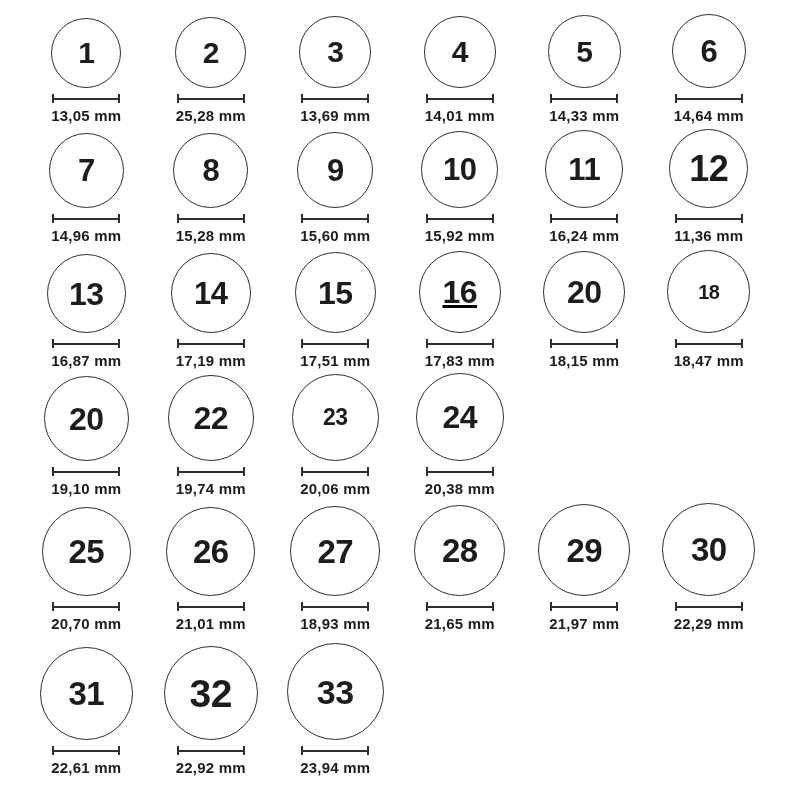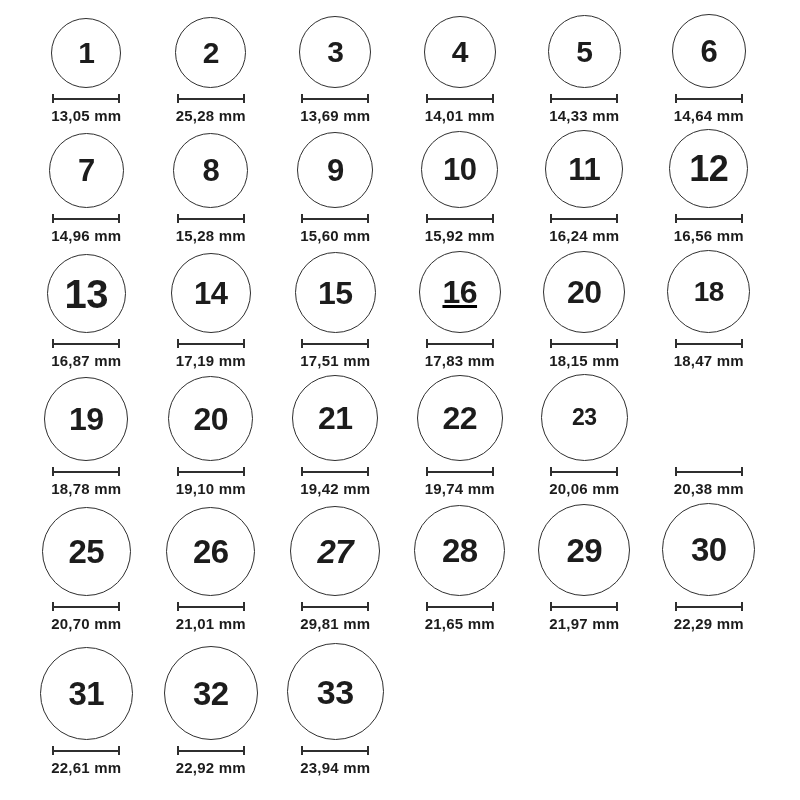--- a/index.html
+++ b/index.html
@@ -204,27 +204,27 @@
       </div>
       <div class="cell">
         <div class="circle" style="width: 79px; height: 79px;">
           <span class="num" style="font-size: 36px;">12</span>
         </div>
         <div class="measure" style="width: 68px;">
           <span class="tick"></span>
           <span class="line"></span>
           <span class="tick"></span>
         </div>
-        <div class="mm-label">16,56 mm</div>
+        <div class="mm-label">11,36 mm</div>
       </div>
     </div>
     <div class="row" style="height: 125px;">
       <div class="cell">
         <div class="circle" style="width: 79px; height: 79px;">
-          <span class="num" style="font-size: 40px;">13</span>
+          <span class="num" style="font-size: 32px;">13</span>
         </div>
         <div class="measure" style="width: 68px;">
           <span class="tick"></span>
           <span class="line"></span>
           <span class="tick"></span>
         </div>
         <div class="mm-label">16,87 mm</div>
       </div>
       <div class="cell">
         <div class="circle" style="width: 80px; height: 80px;">
@@ -265,66 +265,44 @@
         </div>
         <div class="measure" style="width: 68px;">
           <span class="tick"></span>
           <span class="line"></span>
           <span class="tick"></span>
         </div>
         <div class="mm-label">18,15 mm</div>
       </div>
       <div class="cell">
         <div class="circle" style="width: 83px; height: 83px;">
-          <span class="num" style="font-size: 28px;">18</span>
+          <span class="num" style="font-size: 20px;">18</span>
         </div>
         <div class="measure" style="width: 68px;">
           <span class="tick"></span>
           <span class="line"></span>
           <span class="tick"></span>
         </div>
         <div class="mm-label">18,47 mm</div>
       </div>
     </div>
     <div class="row" style="height: 128px;">
-      <div class="cell">
-        <div class="circle" style="width: 84px; height: 84px;">
-          <span class="num" style="font-size: 32px;">19</span>
-        </div>
-        <div class="measure" style="width: 68px;">
-          <span class="tick"></span>
-          <span class="line"></span>
-          <span class="tick"></span>
-        </div>
-        <div class="mm-label">18,78 mm</div>
-      </div>
       <div class="cell">
         <div class="circle" style="width: 85px; height: 85px;">
           <span class="num" style="font-size: 32px;">20</span>
         </div>
         <div class="measure" style="width: 68px;">
           <span class="tick"></span>
           <span class="line"></span>
           <span class="tick"></span>
         </div>
         <div class="mm-label">19,10 mm</div>
       </div>
       <div class="cell">
         <div class="circle" style="width: 86px; height: 86px;">
-          <span class="num" style="font-size: 32px;">21</span>
-        </div>
-        <div class="measure" style="width: 68px;">
-          <span class="tick"></span>
-          <span class="line"></span>
-          <span class="tick"></span>
-        </div>
-        <div class="mm-label">19,42 mm</div>
-      </div>
-      <div class="cell">
-        <div class="circle" style="width: 86px; height: 86px;">
           <span class="num" style="font-size: 32px;">22</span>
         </div>
         <div class="measure" style="width: 68px;">
           <span class="tick"></span>
           <span class="line"></span>
           <span class="tick"></span>
         </div>
         <div class="mm-label">19,74 mm</div>
       </div>
       <div class="cell">
@@ -332,20 +310,23 @@
           <span class="num" style="font-size: 23px;">23</span>
         </div>
         <div class="measure" style="width: 68px;">
           <span class="tick"></span>
           <span class="line"></span>
           <span class="tick"></span>
         </div>
         <div class="mm-label">20,06 mm</div>
       </div>
       <div class="cell">
+        <div class="circle" style="width: 88px; height: 88px;">
+          <span class="num" style="font-size: 32px;">24</span>
+        </div>
         <div class="measure" style="width: 68px;">
           <span class="tick"></span>
           <span class="line"></span>
           <span class="tick"></span>
         </div>
         <div class="mm-label">20,38 mm</div>
       </div>
     </div>
     <div class="row" style="height: 135px;">
       <div class="cell">
@@ -364,29 +345,29 @@
           <span class="num" style="font-size: 33px;">26</span>
         </div>
         <div class="measure" style="width: 68px;">
           <span class="tick"></span>
           <span class="line"></span>
           <span class="tick"></span>
         </div>
         <div class="mm-label">21,01 mm</div>
       </div>
       <div class="cell">
-        <div class="circle" style="width: 90px; height: 90px; font-style: italic;">
+        <div class="circle" style="width: 90px; height: 90px;">
           <span class="num" style="font-size: 33px;">27</span>
         </div>
         <div class="measure" style="width: 68px;">
           <span class="tick"></span>
           <span class="line"></span>
           <span class="tick"></span>
         </div>
-        <div class="mm-label">29,81 mm</div>
+        <div class="mm-label">18,93 mm</div>
       </div>
       <div class="cell">
         <div class="circle" style="width: 91px; height: 91px;">
           <span class="num" style="font-size: 33px;">28</span>
         </div>
         <div class="measure" style="width: 68px;">
           <span class="tick"></span>
           <span class="line"></span>
           <span class="tick"></span>
         </div>
@@ -422,21 +403,21 @@
         </div>
         <div class="measure" style="width: 68px;">
           <span class="tick"></span>
           <span class="line"></span>
           <span class="tick"></span>
         </div>
         <div class="mm-label">22,61 mm</div>
       </div>
       <div class="cell">
         <div class="circle" style="width: 94px; height: 94px;">
-          <span class="num" style="font-size: 33px;">32</span>
+          <span class="num" style="font-size: 39px;">32</span>
         </div>
         <div class="measure" style="width: 68px;">
           <span class="tick"></span>
           <span class="line"></span>
           <span class="tick"></span>
         </div>
         <div class="mm-label">22,92 mm</div>
       </div>
       <div class="cell">
         <div class="circle" style="width: 97px; height: 97px;">

